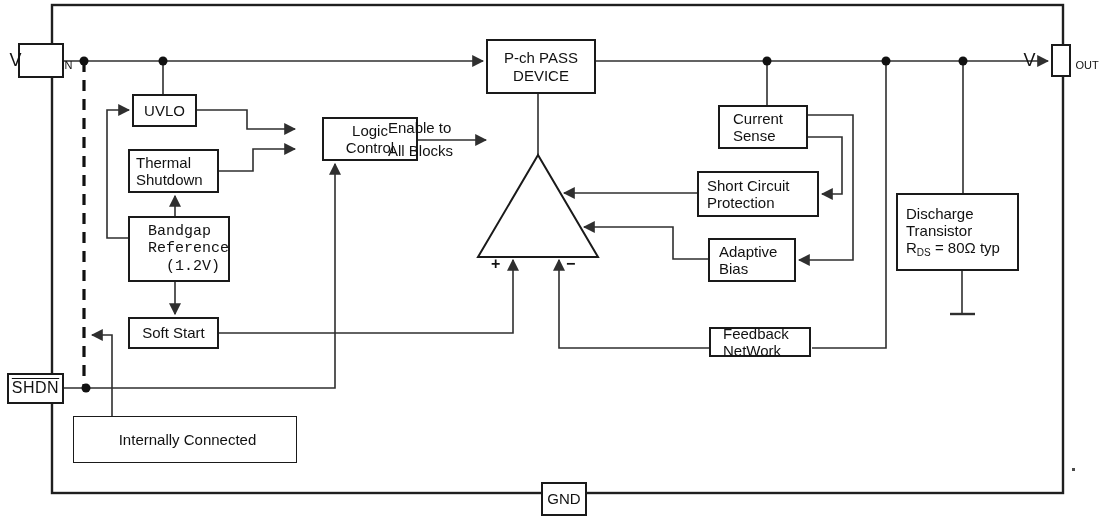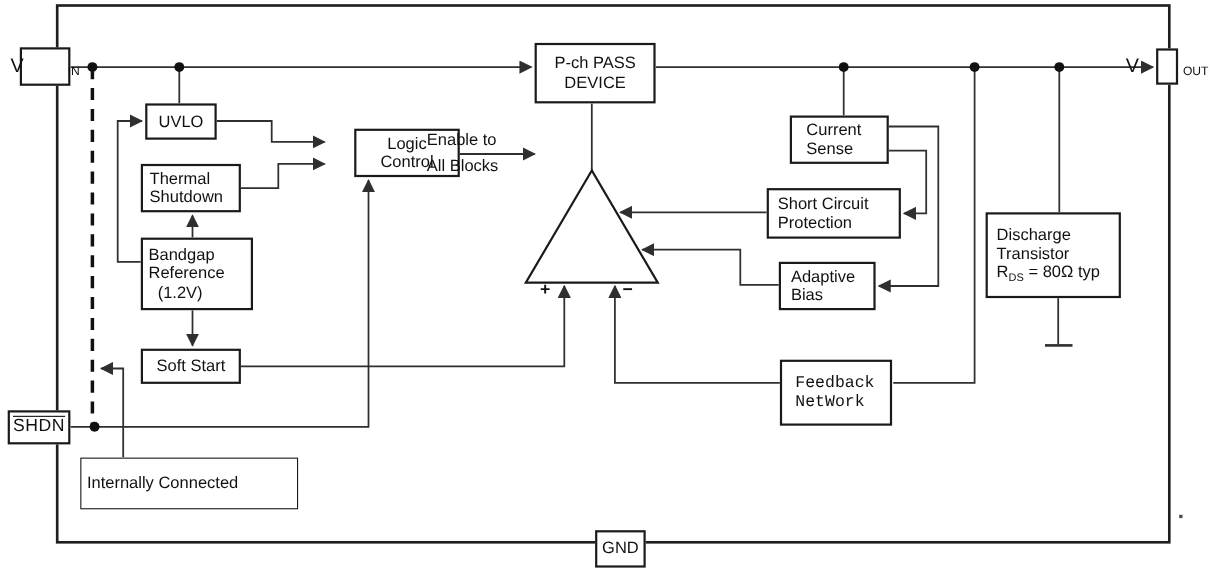--- a/index.html
+++ b/index.html
@@ -113,21 +113,21 @@
 
   <div class="block" style="left:132px;top:94px;width:65px;height:33px;">
     <span class="ml">UVLO</span>
   </div>
 
   <div class="block align-left" style="left:128px;top:149px;width:91px;height:44px;padding-left:6px;">
     <span class="ml">Thermal
 Shutdown</span>
   </div>
 
-  <div class="block align-left" style="left:128px;top:216px;width:102px;height:66px;padding-left:5px;">
+  <div class="block align-left" style="left:128px;top:216px;width:102px;height:66px;padding-left:18px;font-family:Liberation Mono, monospace;">
     <span class="ml">Bandgap
 Reference
   (1.2V)</span>
   </div>
 
   <div class="block" style="left:128px;top:317px;width:91px;height:32px;">
     <span class="ml">Soft Start</span>
   </div>
 
   <div class="block" style="left:298px;top:117px;width:96px;height:44px;margin-left:24px;">
@@ -148,40 +148,40 @@
   <div class="block align-left" style="left:697px;top:171px;width:122px;height:46px;padding-left:8px;">
     <span class="ml">Short Circuit
 Protection</span>
   </div>
 
   <div class="block align-left" style="left:708px;top:238px;width:88px;height:44px;padding-left:9px;">
     <span class="ml">Adaptive
 Bias</span>
   </div>
 
-  <div class="block align-left" style="left:709px;top:327px;width:102px;height:60px;padding-left:12px;font-family:Liberation Mono, monospace;">
+  <div class="block align-left" style="left:709px;top:327px;width:102px;height:30px;padding-left:12px;">
     <span class="ml">Feedback
 NetWork</span>
   </div>
 
   <div class="block align-left" style="left:896px;top:193px;width:123px;height:78px;padding-left:8px;">
     <div>
       <div class="ml">Discharge
 Transistor</div>
       <div class="rds-line"><span>R</span><span class="sub">DS</span><span> = 80Ω typ</span></div>
     </div>
   </div>
 
   <div class="amp-sign" style="left:491px;top:255px;">+</div>
   <div class="amp-sign" style="left:566px;top:255px;">−</div>
 
   <div class="enable-text" style="left:388px;top:120px;">Enable to</div>
   <div class="enable-text" style="left:388px;top:143px;">All Blocks</div>
 
-  <div class="block thin align-left" style="left:73px;top:416px;width:198px;height:47px;padding-left:5px;z-index:3;">
+  <div class="block thin align-left" style="left:73px;top:416px;width:224px;height:47px;padding-left:5px;z-index:3;justify-content:center;">
     <div style="text-align:left;">
       <div class="note-line">Internally Connected</div>
     </div>
   </div>
 
   <div class="stray-dot" style="left:1072px;top:468px;"></div>
 
 </div>
 
 </body></html>

